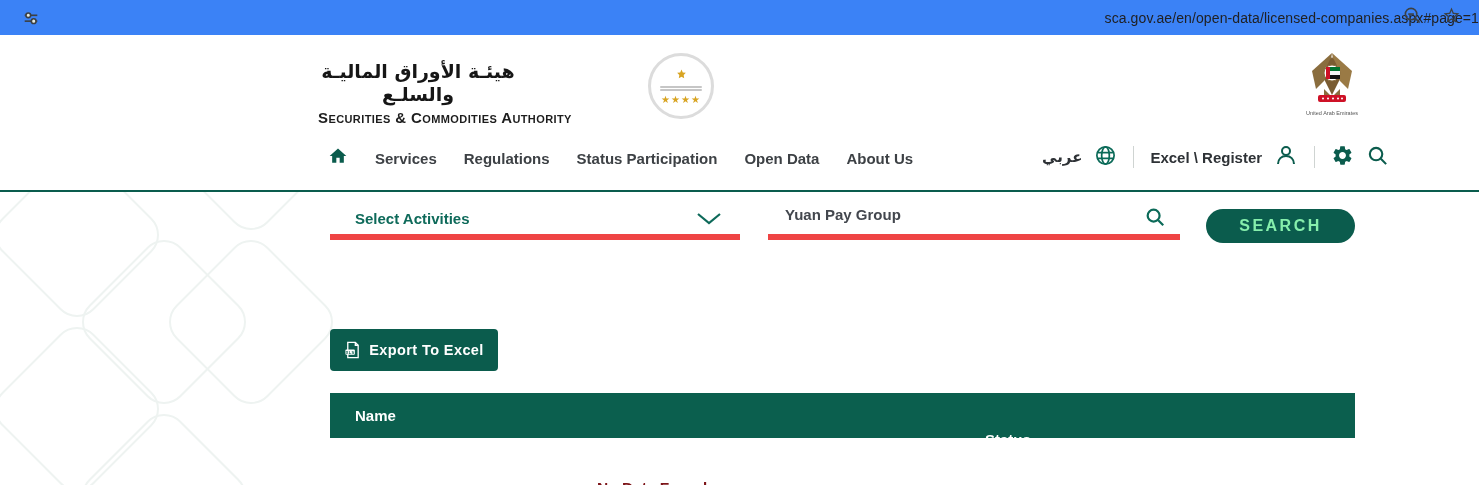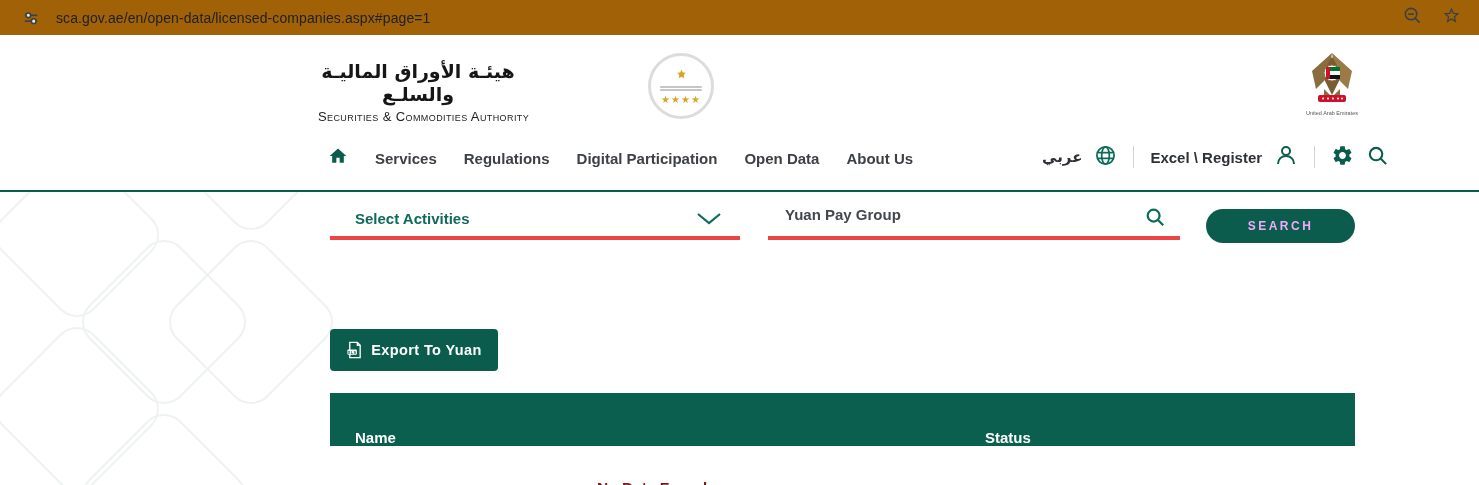--- a/index.html
+++ b/index.html
@@ -1,34 +1,34 @@
 <!DOCTYPE html>
 <html><head>
 <meta charset="utf-8">
 <style>
   * { margin:0; padding:0; box-sizing:border-box; }
   html,body { width:1479px; height:485px; overflow:hidden; background:#fff;
     font-family:"Liberation Sans", sans-serif; }
 
   
   .browser-bar { position:absolute; left:0; top:0; width:1479px; height:35px;
-    background:#a16207; display:flex; align-items:center; }
+    background:#3b82f6; display:flex; align-items:center;justify-content:space-between; }
   .tune-wrap { margin-left:22px; display:flex; align-items:center; }
   .url-text { margin-left:16px; font-size:14px; color:#202124; letter-spacing:.1px; }
   .bar-right { position:absolute; right:18px; top:0; height:35px; display:flex; align-items:center; gap:20px; }
 
   
   .page { position:absolute; left:0; top:35px; width:1479px; height:450px; background:#fff; }
 
   
   .site-header { position:absolute; left:0; top:0; width:1479px; height:155px; background:#fff;border-radius:27px; }
   .logo-block { position:absolute; left:318px; top:25px; width:200px; text-align:center; }
   .logo-ar { font-family:"DejaVu Sans", sans-serif; font-size:19px; font-weight:bold;
     color:#161616; direction:rtl; line-height:1.2; }
-  .logo-en { font-size:13px; font-weight:normal; color:#1d1d1d; letter-spacing:.4px;
+  .logo-en { font-size:15px; font-weight:bold; color:#1d1d1d; letter-spacing:.4px;
     font-variant:small-caps; margin-top:3px; white-space:nowrap; }
 
   .falcon-emblem { position:absolute; left:518px; top:13px; }
   .badge { position:absolute; left:648px; top:18px; width:66px; height:66px; border-radius:50%;
     border:3px solid #dcdcdc; background:#fff; display:flex; flex-direction:column;
     align-items:center; justify-content:center; padding-top:2px; }
   .badge-lines { width:42px; margin:2px 0; }
   .badge-line { height:2px; background:#c6c6c6; margin:1.5px 0; border-radius:1px; }
   .badge-stars { font-size:10px; color:#d8a422; letter-spacing:1px; line-height:1; }
 
@@ -43,41 +43,41 @@
   .v-divider { width:1px; height:22px; background:#cfd4d2; margin:0 4px; }
 
   .header-rule { position:absolute; left:0; top:155px; width:1479px; height:2px; background:#0a5c4d; }
 
   
   .content { position:absolute; left:0; top:157px; width:1479px; height:293px; background:#fff; overflow:hidden; }
   .pattern { position:absolute; left:0; top:0; width:380px; height:293px; overflow:hidden; pointer-events:none; }
   .diamond { position:absolute; width:130px; height:130px; border:2px solid #eef3f1;
     border-radius:24px; transform:rotate(45deg); }
 
-  .field-group { position:absolute; height:46px; border-bottom:4px solid #ef4444; }
+  .field-group { position:absolute; height:46px; border-bottom:6px solid #ef4444; }
   .activities-group { left:330px; top:2px; width:410px; }
   .activities-label { position:absolute; left:25px; top:16px; font-size:15px; color:#0e6a5a; font-weight:bold; }
   .activities-chevron { position:absolute; right:18px; top:18px; }
   .search-group { left:768px; top:2px; width:412px; }
   .search-input { position:absolute; left:17px; top:12px; width:330px; border:none; outline:none;
     font-size:15px; font-weight:bold; color:#43474e; background:transparent;
     font-family:"Liberation Sans", sans-serif; }
   .search-glyph { position:absolute; right:14px; top:12px; }
 
   .search-btn { position:absolute; left:1206px; top:17px; width:149px; height:34px; border:none;
-    border-radius:17px; background:#0b5c4d; color:#f0abfc; font-size:12px; font-weight:bold;
+    border-radius:17px; background:#0b5c4d; color:#86efac; font-size:16px; font-weight:bold;
     letter-spacing:2.5px; cursor:pointer; font-family:"Liberation Sans", sans-serif; }
 
   .export-btn { position:absolute; left:330px; top:137px; width:168px; height:42px; border:none;
     border-radius:4px; background:#0b5c4d; color:#fff; font-size:14.5px; font-weight:bold;
     letter-spacing:.4px; cursor:pointer; display:flex; align-items:center; justify-content:center;
     gap:8px; font-family:"Liberation Sans", sans-serif; }
 
   .data-table { position:absolute; left:330px; top:201px; width:1025px; }
-  .table-head { display:flex; height:53px; background:#0b5f4e; align-items:flex-end; }
+  .table-head { display:flex; height:45px; background:#0b5f4e; align-items:center; }
   .th-name { width:630px; padding-left:25px; color:#fff; font-size:15px; font-weight:bold; }
   .th-status { padding-left:25px; color:#fff; font-size:15px; font-weight:bold;margin-top:48px; }
   .empty-msg { position:absolute; left:597px; top:287px; font-size:15.5px; font-weight:bold; color:#7d1519; }
 </style>
 </head>
 <body>
 
 <div class="browser-bar">
   <span class="tune-wrap">
     <svg width="18" height="18" viewBox="0 0 20 20">
@@ -147,21 +147,21 @@
     </div>
 
     <nav class="main-nav">
       <span>
         <svg width="20" height="20" viewBox="0 0 24 24">
           <path d="M10 20v-6h4v6h5v-8h3L12 3 2 12h3v8z" fill="#0b5c4d"></path>
         </svg>
       </span>
       <span class="nav-item">Services</span>
       <span class="nav-item">Regulations</span>
-      <span class="nav-item">Digital Participation</span>
+      <span class="nav-item">Status Participation</span>
       <span class="nav-item">Open Data</span>
       <span class="nav-item">About Us</span>
     </nav>
 
     <div class="nav-right">
       <span class="lang-label">عربي</span>
       <span>
         <svg width="23" height="23" viewBox="0 0 24 24" fill="none" stroke="#0b6a58" stroke-width="1.8">
           <circle cx="12" cy="12" r="9"></circle>
           <ellipse cx="12" cy="12" rx="4" ry="9"></ellipse>
@@ -228,21 +228,21 @@
 
     <button class="export-btn">
       <span style="display:flex;">
         <svg width="17" height="18" viewBox="0 0 18 19" fill="none">
           <path d="M4 1.5 h8 l3 3 v13 h-11 z" stroke="#ffffff" stroke-width="1.4"></path>
           <path d="M12 1.5 v3 h3" stroke="#ffffff" stroke-width="1.4"></path>
           <rect x="1.5" y="9" width="10" height="5.5" rx="1" fill="#ffffff"></rect>
           <text x="6.5" y="13.3" font-size="4.2" font-weight="bold" fill="#0b5c4d" text-anchor="middle" font-family="Liberation Sans, sans-serif">XLS</text>
         </svg>
       </span>
-      <span>Export To Yuan</span>
+      <span>Export To Excel</span>
     </button>
 
     <div class="data-table">
       <div class="table-head">
         <div class="th-name">Name</div>
         <div class="th-status">Status</div>
       </div>
     </div>
 
     <div class="empty-msg">No Data Found</div>

